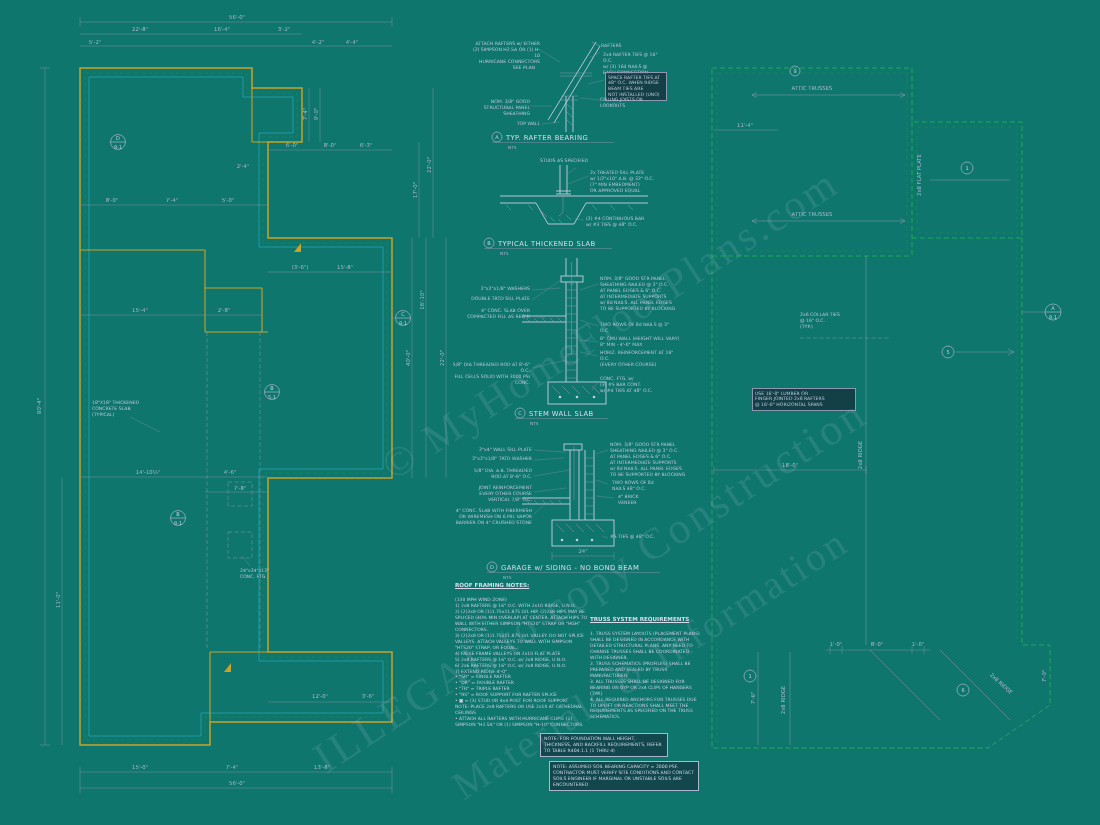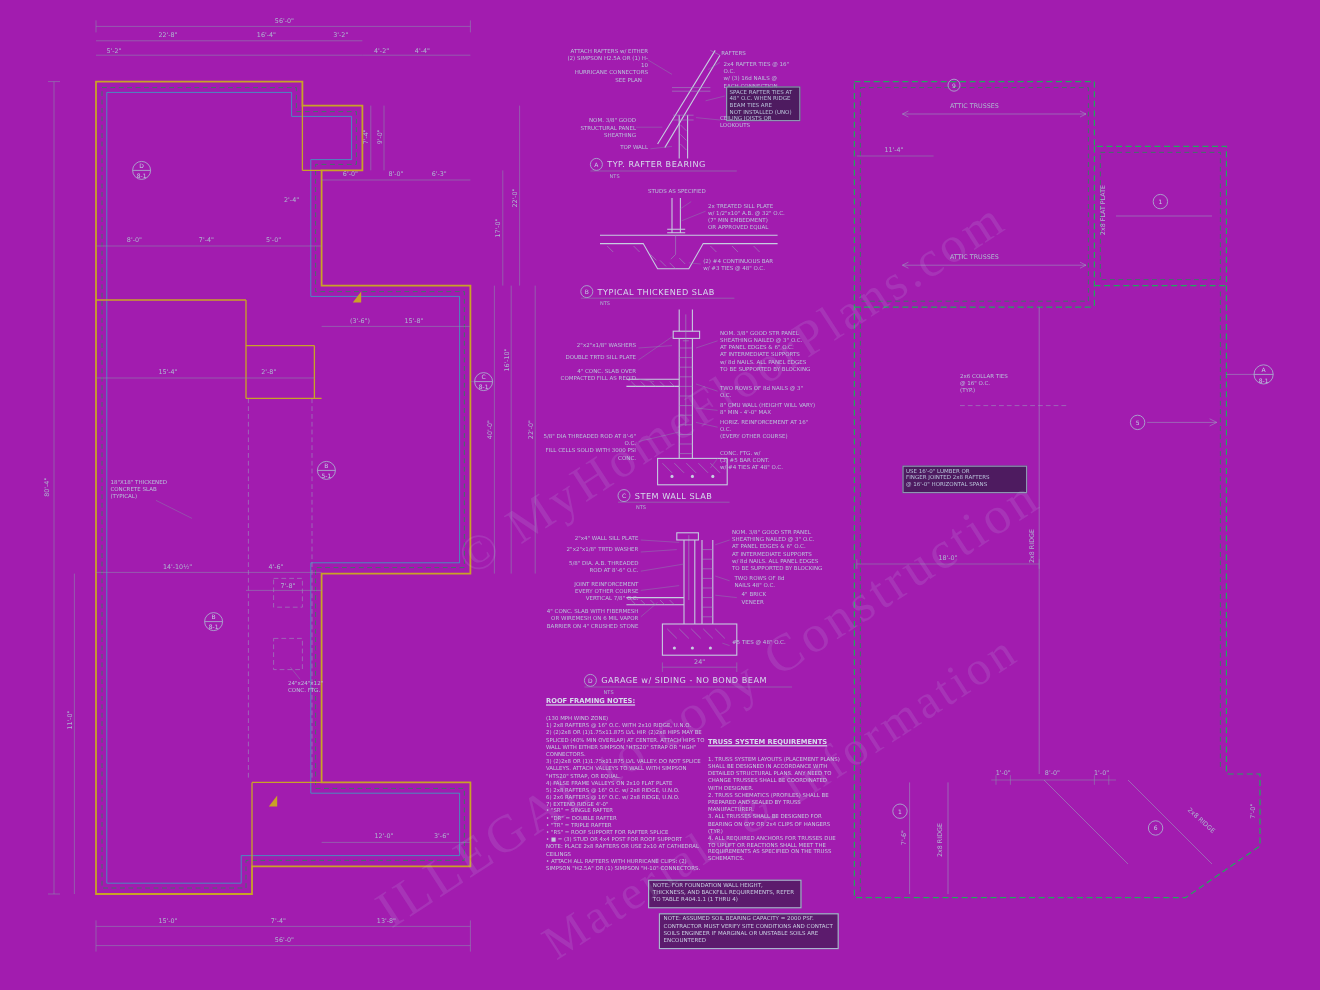--- a/index.html
+++ b/index.html
@@ -1,16 +1,16 @@
 <!DOCTYPE html>
 <html><head>
 <meta charset="utf-8">
 <style>
   html,body{margin:0;padding:0;background:#0e1322;}
-  #sheet{position:relative;width:1100px;height:825px;background:#a21caf;overflow:hidden;
+  #sheet{position:relative;width:1100px;height:825px;background:#0f766e;overflow:hidden;
          font-family:"DejaVu Sans", sans-serif;}
   svg{position:absolute;left:0;top:0;}
   
   .y  {stroke:#c9a227;stroke-width:1.5;fill:none;}
   .y2 {stroke:#c9a227;stroke-width:1.1;fill:none;}
   .yf {fill:#c9a227;stroke:none;}
   .g  {stroke:#21a85c;stroke-width:1;fill:none;stroke-dasharray:5 3;}
   .g2 {stroke:#1d9150;stroke-width:0.6;fill:none;stroke-dasharray:4 3;}
   .c  {stroke:#28b7c4;stroke-width:0.6;fill:none;}
   .dim{stroke:#8a93ad;stroke-width:0.45;fill:none;}

